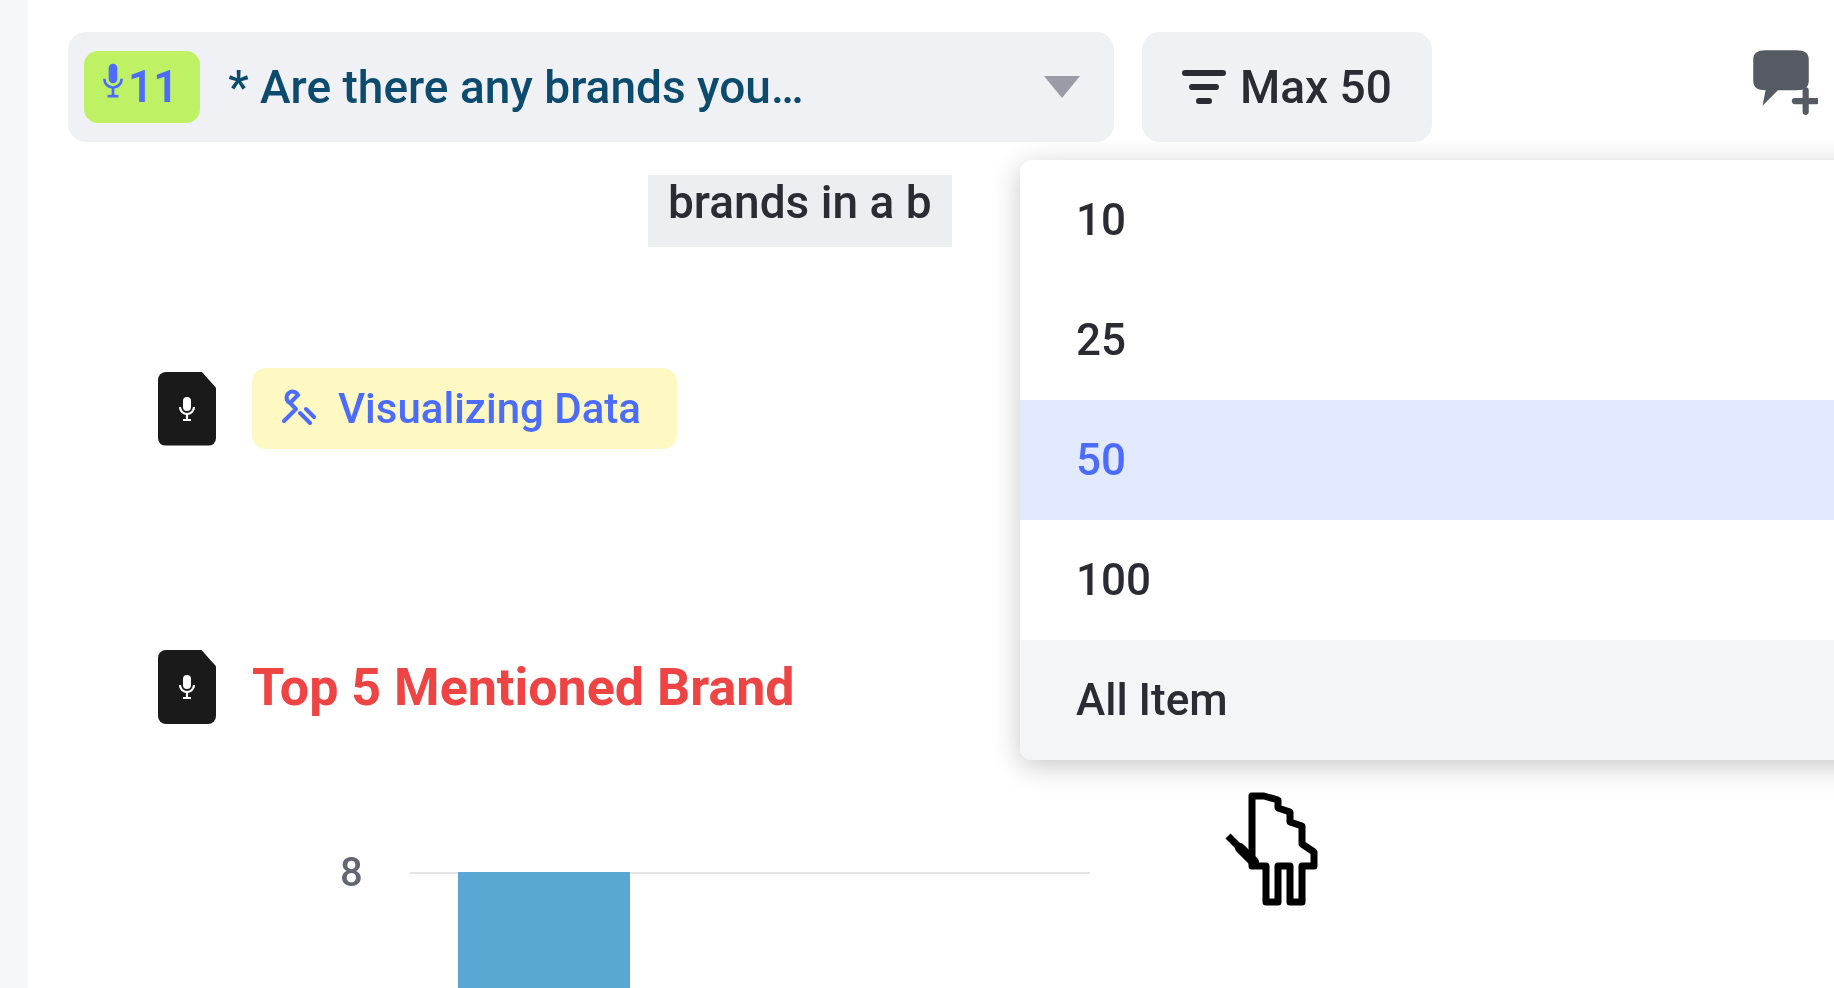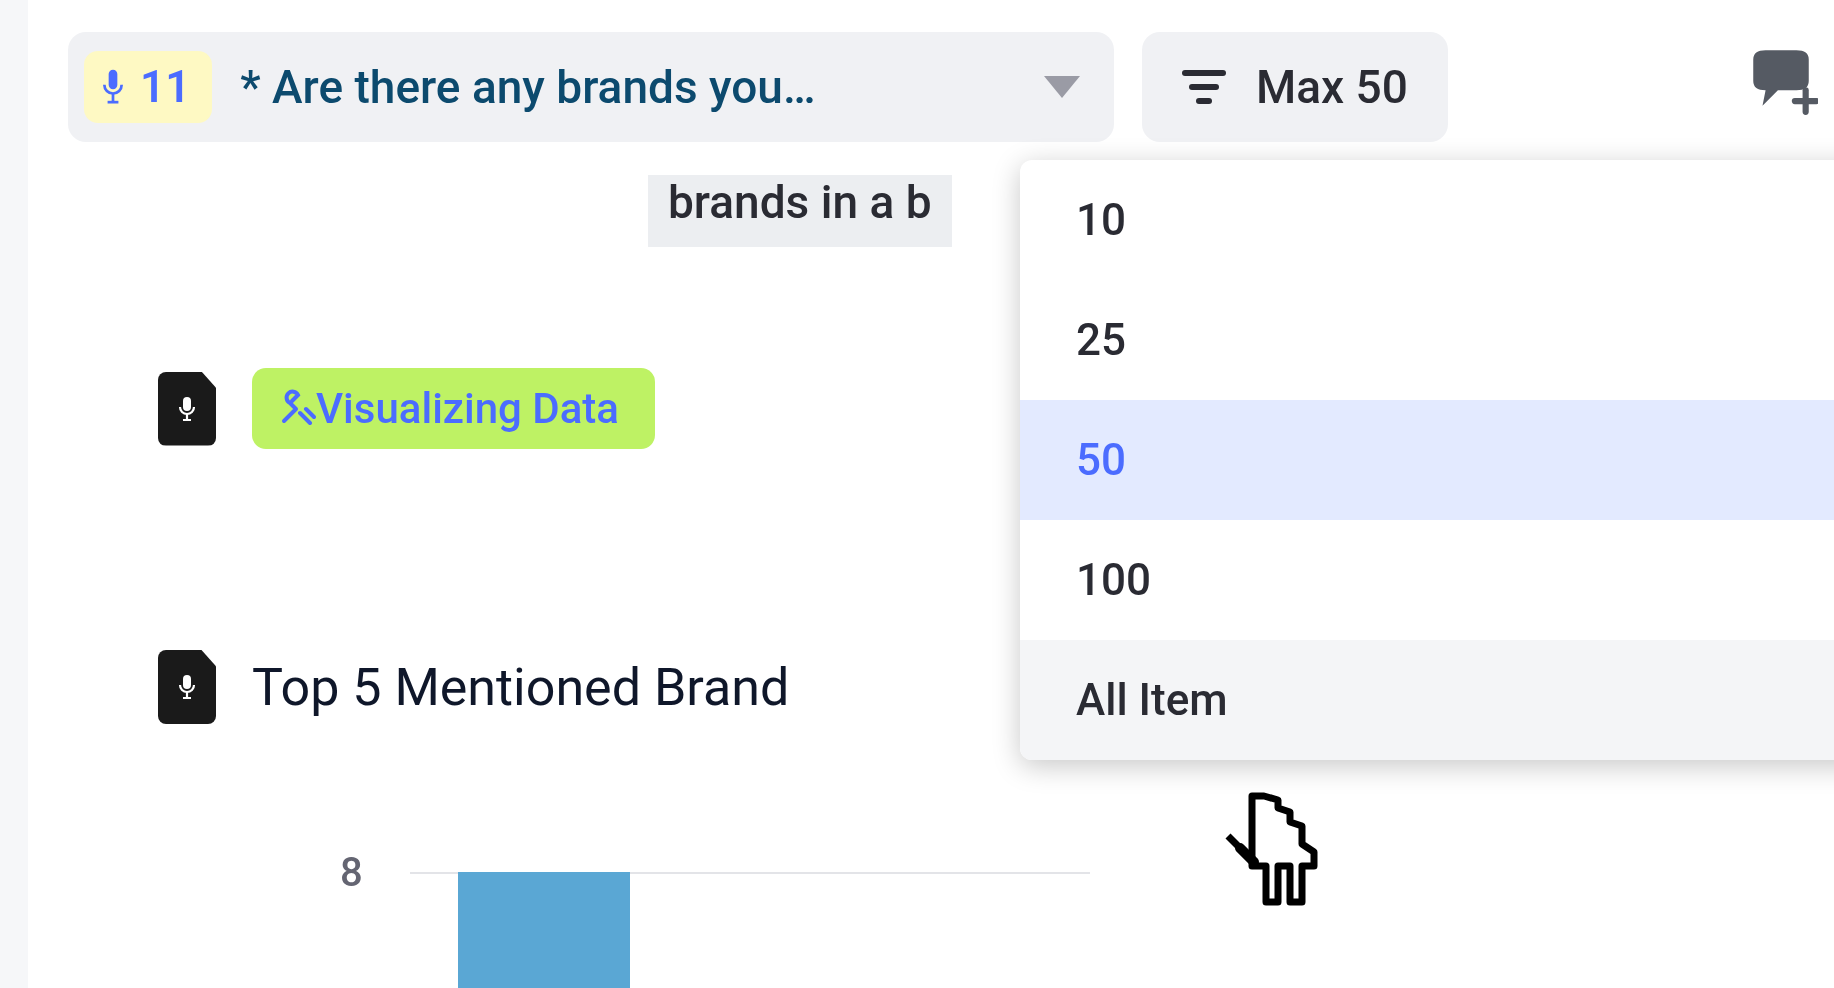--- a/index.html
+++ b/index.html
@@ -28,23 +28,22 @@
     align-items: center;
     background: #f0f1f4;
     border-radius: 18px;
     height: 110px;
     padding: 0 34px 0 16px;
     gap: 28px;
     width: 1046px;
   }
   .mic-badge {
     display: flex;
-    align-items: center;
-    gap: 14px;
-    background: #fef9c3;
+    gap: 2px;
+    background: #bef264;
     border-radius: 14px;
     padding: 10px 22px 10px 16px;
     height: 72px;
   }
   .mic-badge svg { width: 26px; height: 40px; }
   .mic-badge-num {
     color: #4b6cff;
     font-size: 44px;
     font-weight: 600;
   }
@@ -59,21 +58,21 @@
   .chev-down {
     width: 0; height: 0;
     border-left: 18px solid transparent;
     border-right: 18px solid transparent;
     border-top: 22px solid #9a9ba5;
   }
 
   .max-pill {
     display: flex;
     align-items: center;
-    gap: 30px;
+    gap: 14px;
     background: #f0f1f4;
     border-radius: 18px;
     height: 110px;
     padding: 0 40px;
   }
   .filter-icon-box { display:flex; flex-direction:column; gap:8px; align-items:center; }
   .filter-icon-box .bar { height:6px; background:#2a2b33; border-radius:3px; }
   .filter-icon-box .b1 { width:44px; }
   .filter-icon-box .b2 { width:30px; }
   .filter-icon-box .b3 { width:16px; }
@@ -115,40 +114,41 @@
     background: #1a1a1a;
     border-radius: 8px 8px 8px 8px;
     display: flex;
     align-items: center;
     justify-content: center;
     clip-path: polygon(0 0, 75% 0, 100% 22%, 100% 100%, 0 100%);
   }
   .viz-badge {
     display: flex;
     align-items: center;
-    background: #bef264;
+    gap: 22px;
+    background: #fef9c3;
     border-radius: 14px;
     padding: 16px 36px 16px 24px;
   }
   .viz-badge svg { width:40px; height:40px; }
   .viz-text { color:#4b6cff; font-size:42px; font-weight:500; }
 
   
   .chart-row {
     position: absolute;
     left: 158px;
     top: 650px;
     display: flex;
     align-items: center;
     gap: 36px;
   }
   .chart-title {
-    color: #0f172a;
+    color: #ef4444;
     font-size: 52px;
-    font-weight: 400;
+    font-weight: 700;
   }
 
   
   .chart-area {
     position: absolute;
     left: 340px;
     top: 840px;
   }
   .ytick {
     position: absolute;

